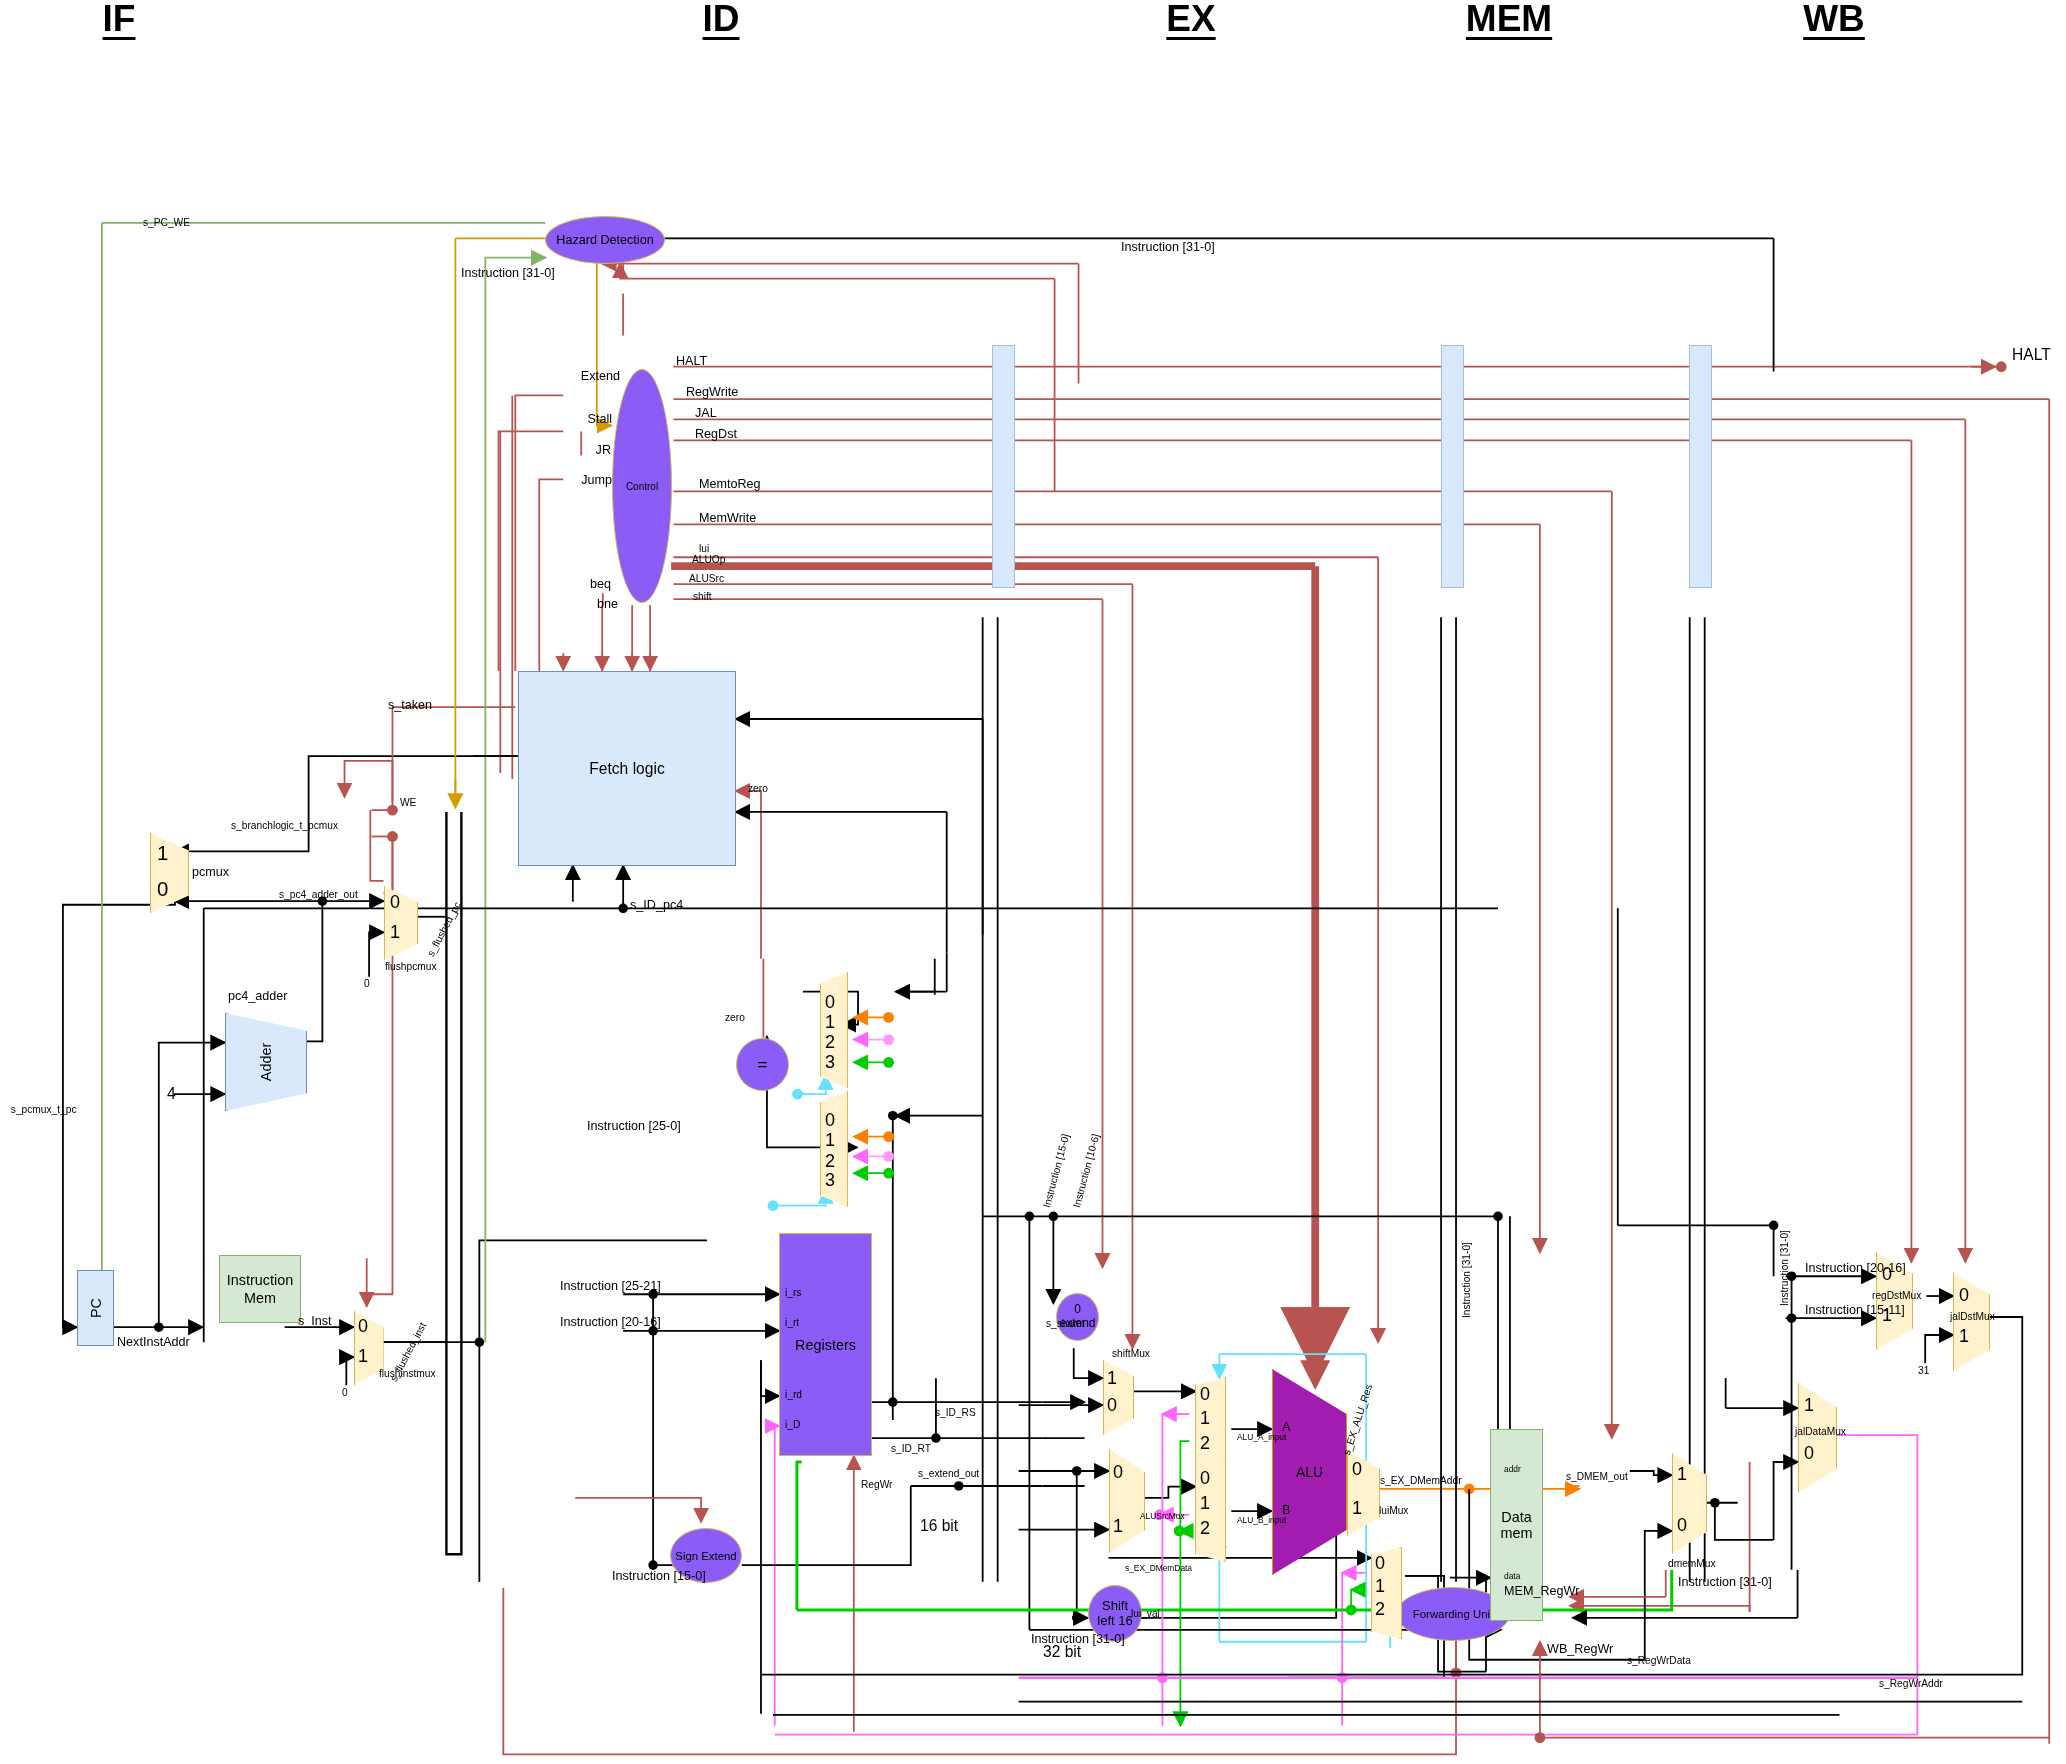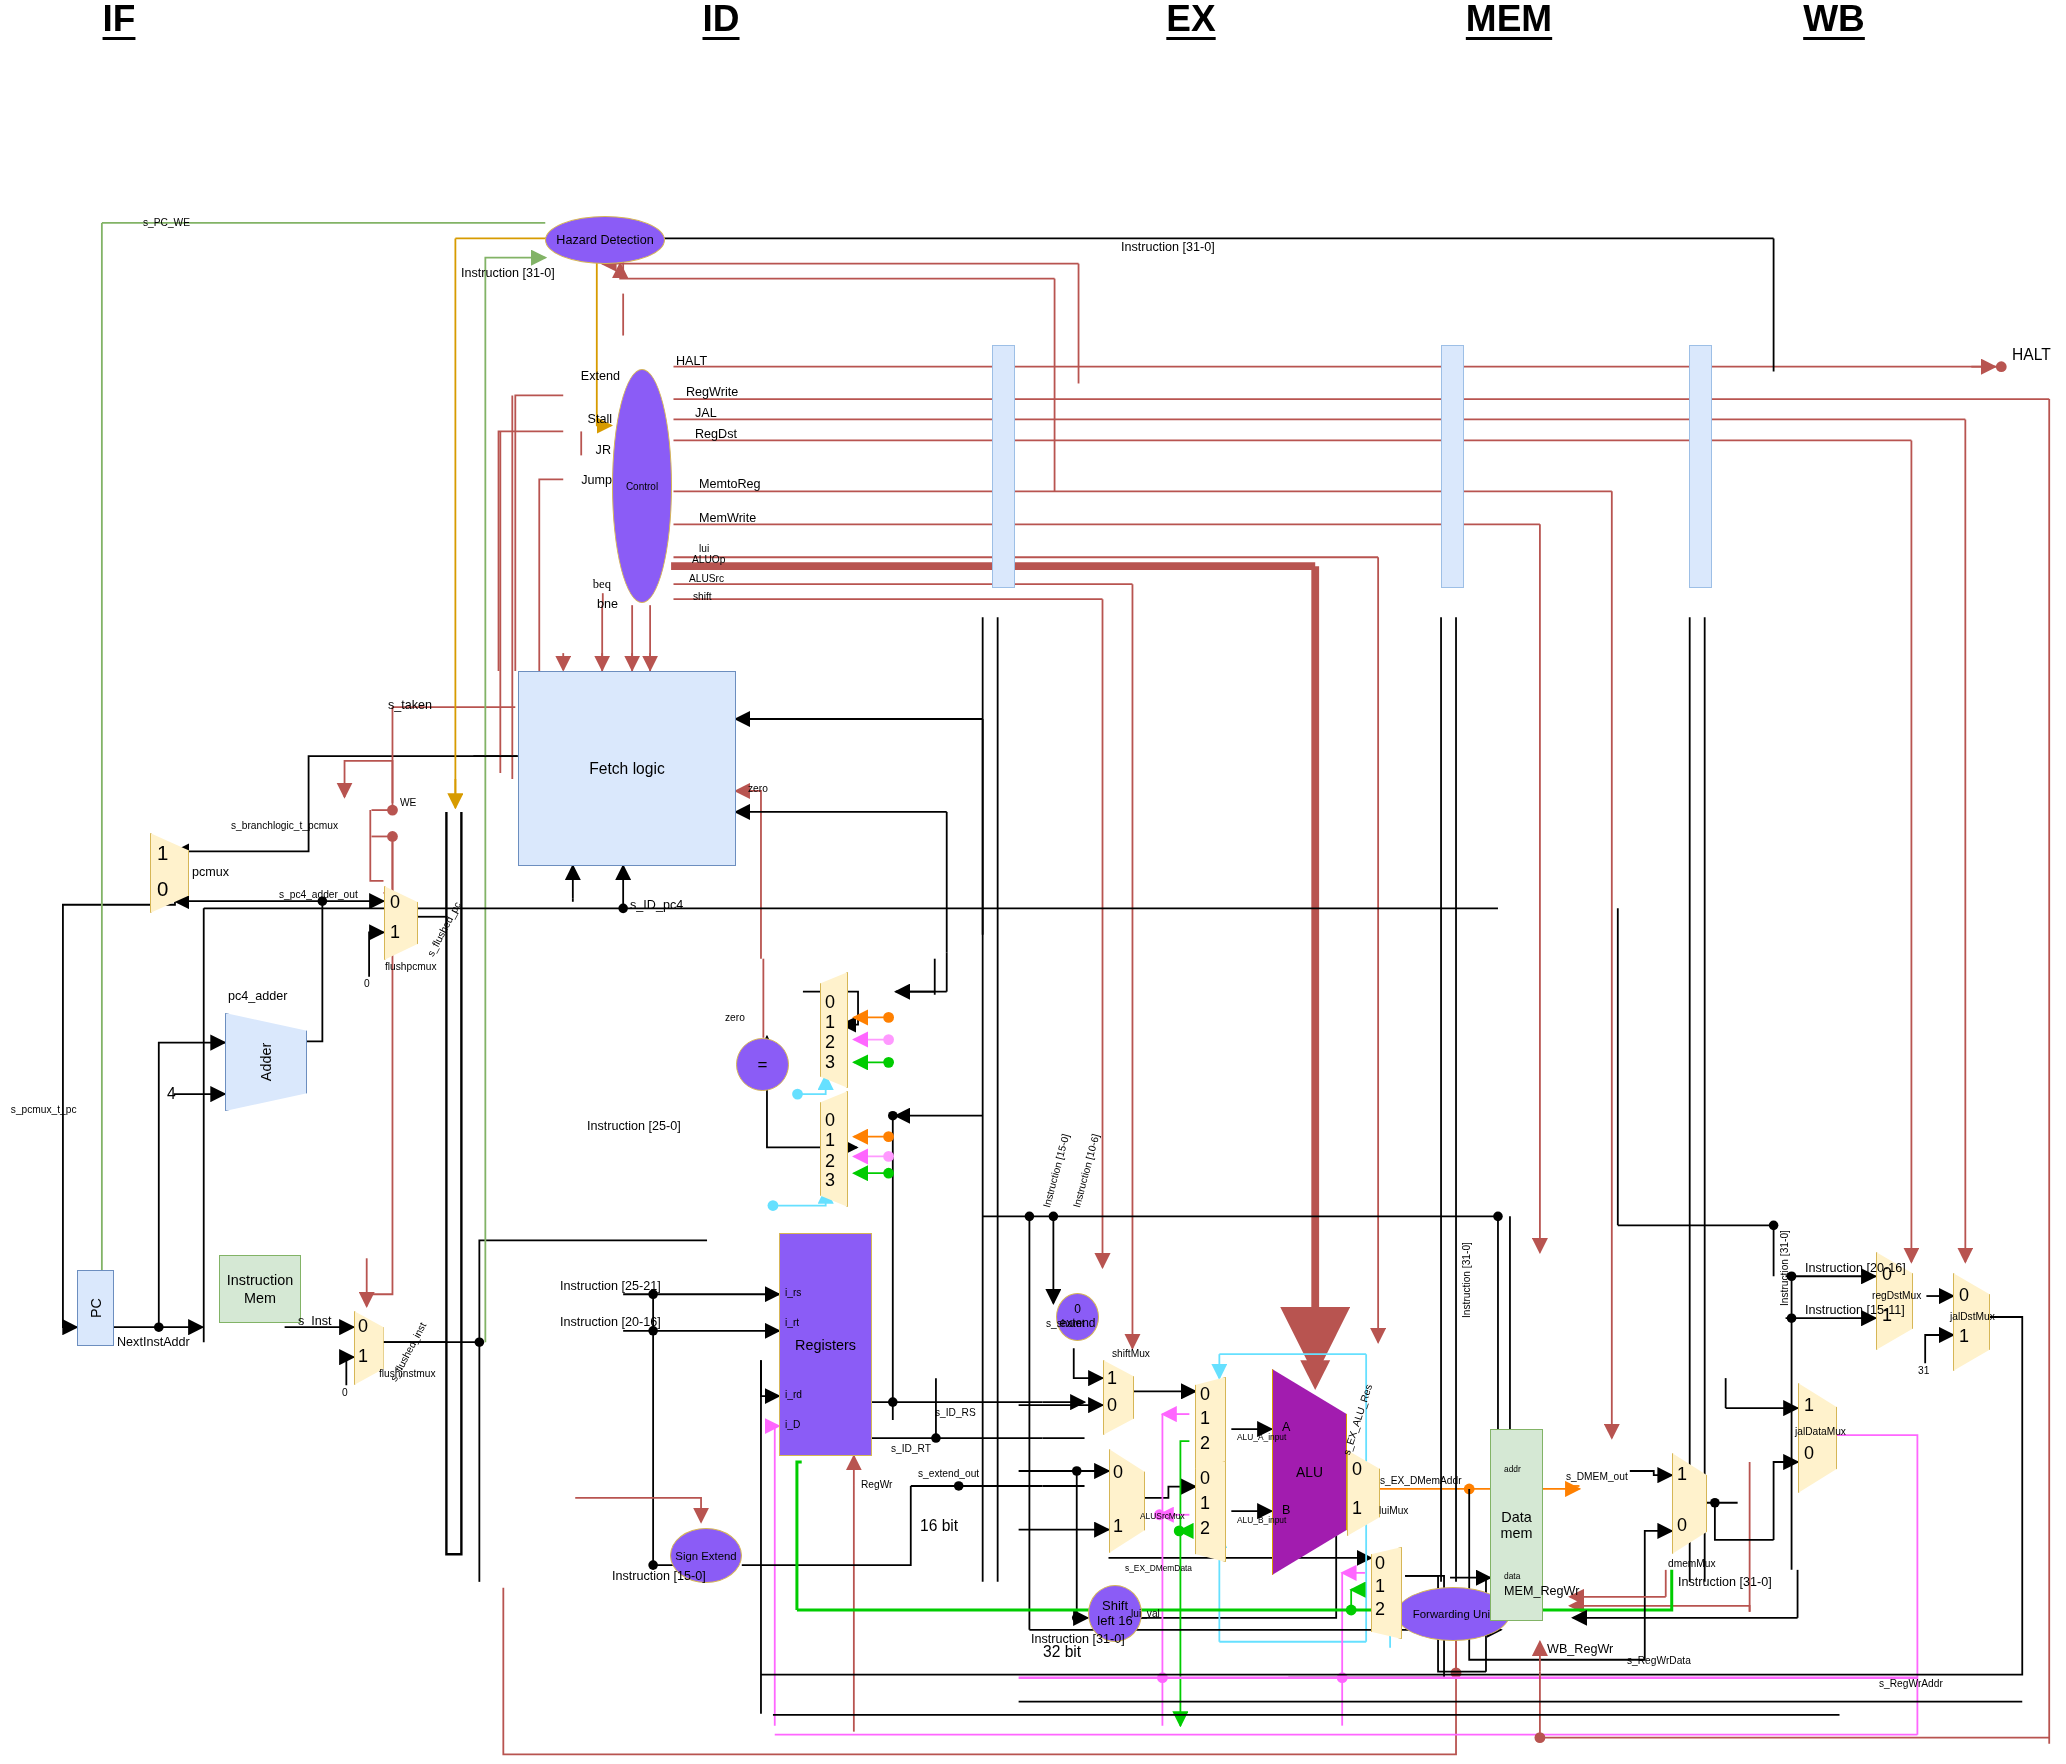--- a/index.html
+++ b/index.html
@@ -569,21 +569,21 @@
   <div class="lbl lbl-m" style="left:699px;top:511px;">MemWrite</div>
   <div class="lbl lbl-s" style="left:699px;top:543px;">lui</div>
   <div class="lbl lbl-s" style="left:692px;top:554px;">ALUOp</div>
   <div class="lbl lbl-s" style="left:689px;top:573px;">ALUSrc</div>
   <div class="lbl lbl-s" style="left:693px;top:591px;">shift</div>
 
   <div class="lbl lbl-m" style="left:620px;top:369px;transform:translateX(-100%);">Extend</div>
   <div class="lbl lbl-m" style="left:612px;top:412px;transform:translateX(-100%);">Stall</div>
   <div class="lbl lbl-m" style="left:611px;top:443px;transform:translateX(-100%);">JR</div>
   <div class="lbl lbl-m" style="left:612px;top:473px;transform:translateX(-100%);">Jump</div>
-  <div class="lbl lbl-m" style="left:611px;top:577px;transform:translateX(-100%);font-family:Liberation Serif, serif;">beq</div>
+  <div class="lbl lbl-m" style="left:611px;top:577px;transform:translateX(-100%);">beq</div>
   <div class="lbl lbl-m" style="left:618px;top:597px;transform:translateX(-100%);">bne</div>
 
   <div class="lbl lbl-s" style="left:143px;top:217px;">s_PC_WE</div>
   <div class="lbl lbl-m" style="left:461px;top:266px;">Instruction [31-0]</div>
   <div class="lbl lbl-m" style="left:1121px;top:240px;">Instruction [31-0]</div>
   <div class="lbl lbl-l" style="left:2012px;top:346px;">HALT</div>
 
   <div class="lbl lbl-m" style="left:388px;top:698px;">s_taken</div>
   <div class="lbl lbl-s" style="left:231px;top:820px;">s_branchlogic_t_pcmux</div>
   <div class="lbl lbl-s" style="left:279px;top:889px;">s_pc4_adder_out</div>

